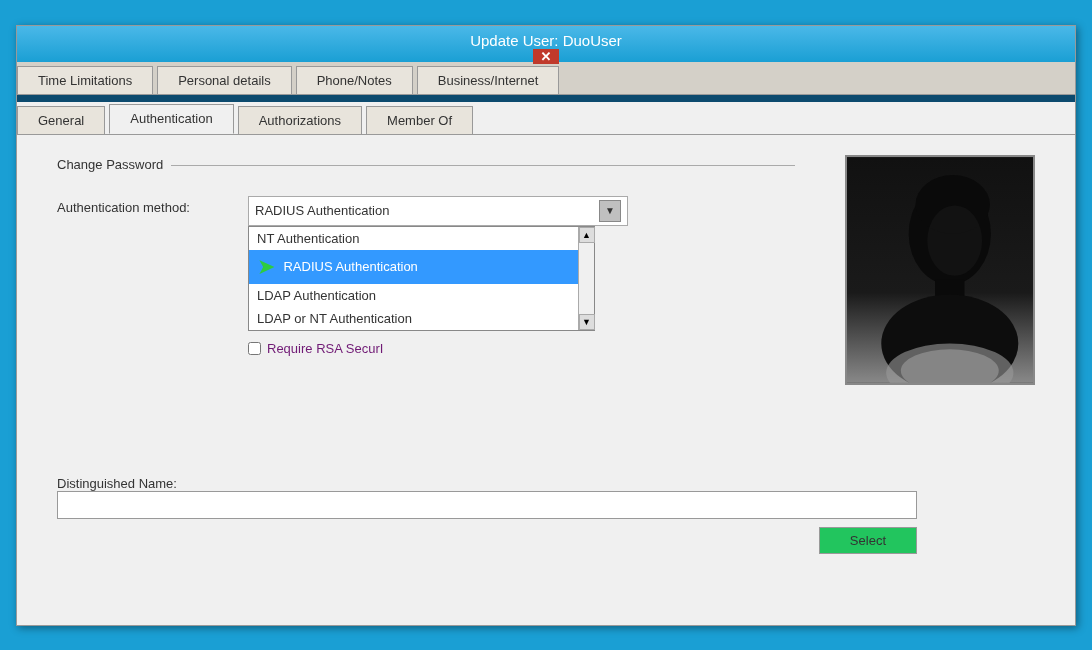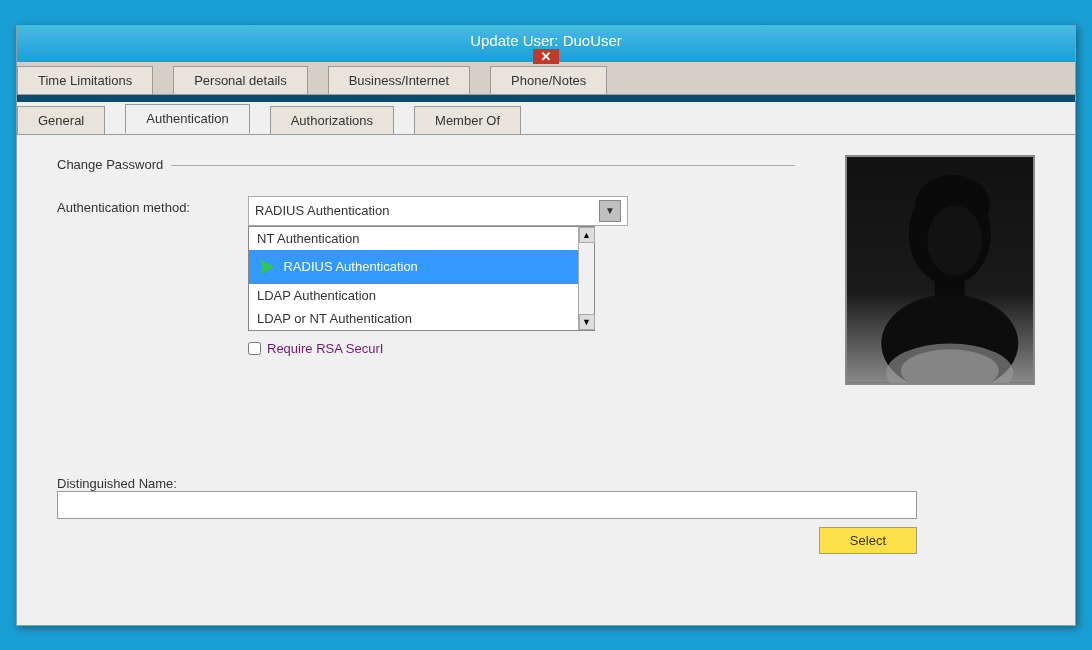--- a/index.html
+++ b/index.html
@@ -54,21 +54,21 @@
       border-bottom: 1px solid #999;
     }
     .tab {
       padding: 6px 20px;
       border: 1px solid #999;
       border-bottom: none;
       background: #e8e4dc;
       cursor: pointer;
       font-size: 13px;
       color: #333;
-      margin-right: 20px;
+      margin-right: 4px;
       margin-top: 4px;
     }
     .tab.active {
       background: #f0f0f0;
       border-bottom: 1px solid #f0f0f0;
       font-weight: 500;
       margin-top: 2px;
       z-index: 1;
     }
     .tabs-row2 {
@@ -241,43 +241,43 @@
       font-size: 13px;
     }
     .select-btn-row {
       display: flex;
       justify-content: flex-end;
       margin-top: 8px;
       width: 860px;
     }
     .select-btn {
       padding: 5px 30px;
-      background: #fde047;
+      background: #22c55e;
       border: 1px solid #999;
       font-size: 13px;
       cursor: pointer;
       color: #333;
     }
   </style>
 </head>
 <body>
 
 <div class="window">
 
   <div class="title-bar">
     <div style="width:26px"></div>
     <span class="title-bar-text">Update User: DuoUser</span>
     <button class="close-btn">✕</button>
   </div>
 
   <div class="tabs-row1">
     <div class="tab">Time Limitations</div>
     <div class="tab">Personal details</div>
+    <div class="tab">Phone/Notes</div>
     <div class="tab">Business/Internet</div>
-    <div class="tab">Phone/Notes</div>
   </div>
 
   <div class="tabs-row2" style="border-top:7px solid #0c4a6e;">
     <div class="tab">General</div>
     <div class="tab active">Authentication</div>
     <div class="tab">Authorizations</div>
     <div class="tab">Member Of</div>
   </div>
 
   <div class="content">

